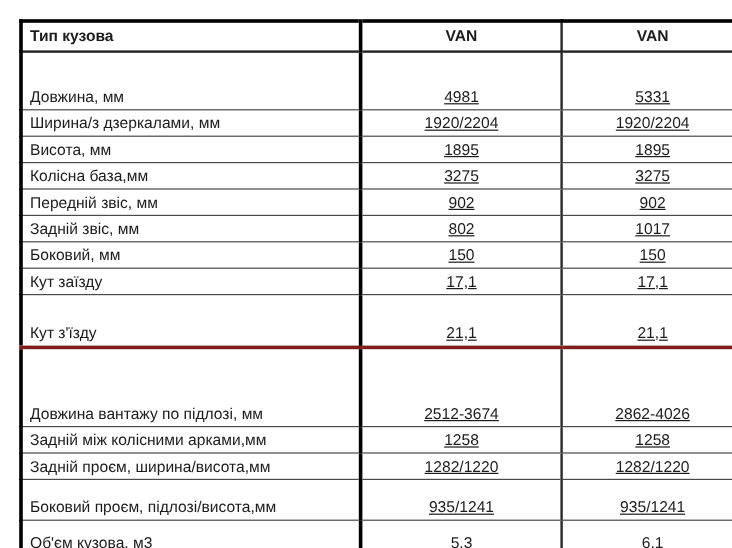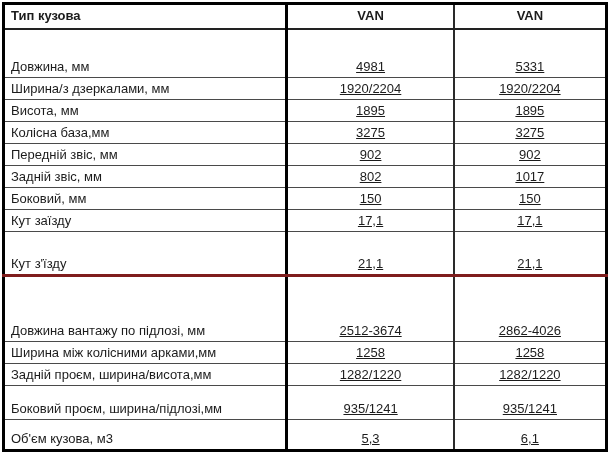--- a/index.html
+++ b/index.html
@@ -7,21 +7,21 @@
     padding: 0;
     width: 610px;
     height: 457px;
     background: #ffffff;
     font-family: "Liberation Sans", sans-serif;
   }
   .page {
     width: 610px;
     height: 457px;
     box-sizing: border-box;
-    padding: 2px;
+    padding: 16px;
     background: #fff;
   }
   table.spec {
     border-collapse: collapse;
     table-layout: fixed;
     width: 606px;
     border: 3px solid #000;
     background: #fff;
   }
   col.c-label { width: 282px; }
@@ -126,31 +126,31 @@
           <td class="label">Кут з'їзду</td>
           <td class="val">21,1</td>
           <td class="val">21,1</td>
         </tr>
         <tr>
           <td class="label">Довжина вантажу по підлозі, мм</td>
           <td class="val">2512-3674</td>
           <td class="val">2862-4026</td>
         </tr>
         <tr>
-          <td class="label">Ширина між колісними арками,мм</td>
+          <td class="label">Задній між колісними арками,мм</td>
           <td class="val">1258</td>
           <td class="val">1258</td>
         </tr>
         <tr>
           <td class="label">Задній проєм, ширина/висота,мм</td>
           <td class="val">1282/1220</td>
           <td class="val">1282/1220</td>
         </tr>
         <tr>
-          <td class="label">Боковий проєм, ширина/підлозі,мм</td>
+          <td class="label">Боковий проєм, підлозі/висота,мм</td>
           <td class="val">935/1241</td>
           <td class="val">935/1241</td>
         </tr>
         <tr>
           <td class="label">Об'єм кузова, м3</td>
           <td class="val">5,3</td>
           <td class="val">6,1</td>
         </tr>
       </tbody>
   </table>

